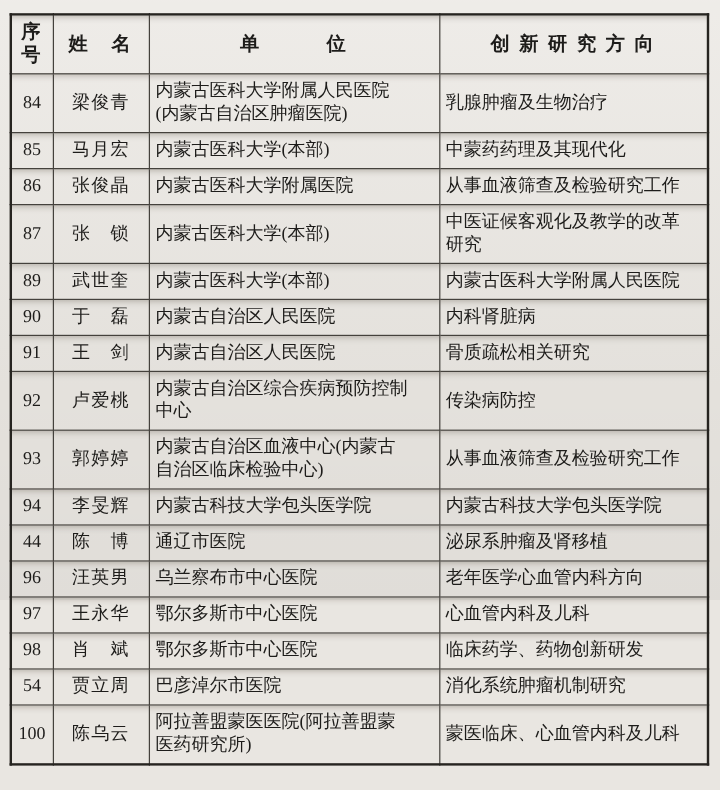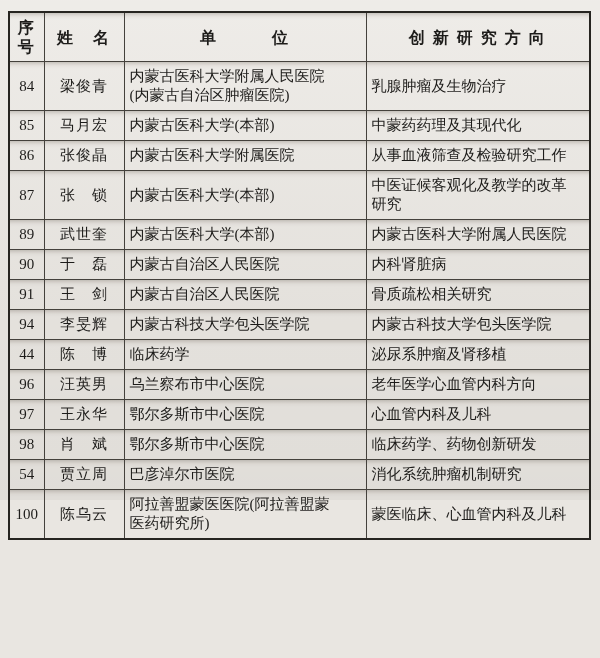--- a/index.html
+++ b/index.html
@@ -122,33 +122,47 @@
     <td class="c-research">内科肾脏病</td>
   </tr>
 
   <tr>
     <td class="c-index">91</td>
     <td class="c-name">王　剑</td>
     <td class="c-org">内蒙古自治区人民医院</td>
     <td class="c-research">骨质疏松相关研究</td>
   </tr>
 
-
+  <tr>
+    <td class="c-index">92</td>
+    <td class="c-name">卢爱桃</td>
+    <td class="c-org">内蒙古自治区综合疾病预防控制
+中心</td>
+    <td class="c-research">传染病防控</td>
+  </tr>
+
+  <tr>
+    <td class="c-index">93</td>
+    <td class="c-name">郭婷婷</td>
+    <td class="c-org">内蒙古自治区血液中心(内蒙古
+自治区临床检验中心)</td>
+    <td class="c-research">从事血液筛查及检验研究工作</td>
+  </tr>
 
   <tr>
     <td class="c-index">94</td>
     <td class="c-name">李旻辉</td>
     <td class="c-org">内蒙古科技大学包头医学院</td>
     <td class="c-research">内蒙古科技大学包头医学院</td>
   </tr>
 
   <tr>
     <td class="c-index">44</td>
     <td class="c-name">陈　博</td>
-    <td class="c-org">临床药学</td>
+    <td class="c-org">通辽市医院</td>
     <td class="c-research">泌尿系肿瘤及肾移植</td>
   </tr>
 
   <tr>
     <td class="c-index">96</td>
     <td class="c-name">汪英男</td>
     <td class="c-org">乌兰察布市中心医院</td>
     <td class="c-research">老年医学心血管内科方向</td>
   </tr>
 

